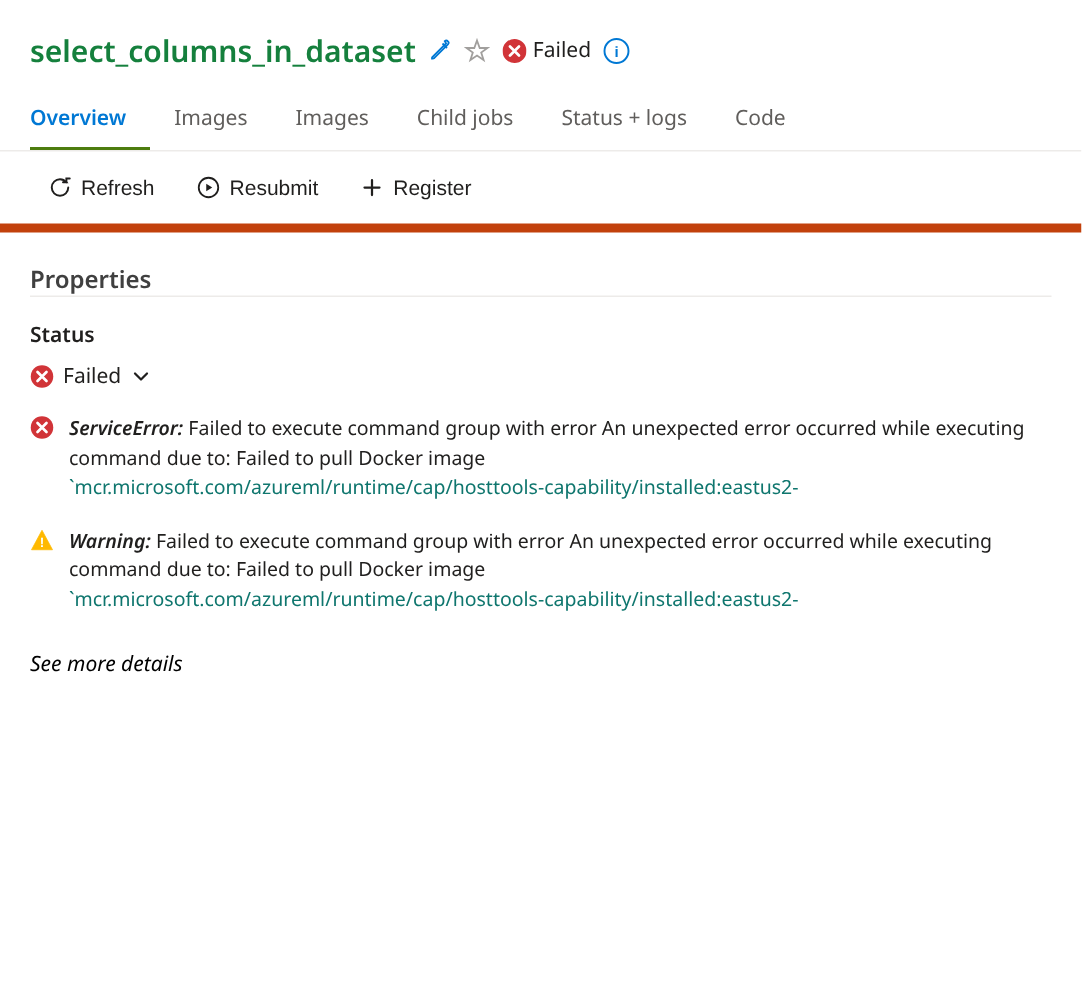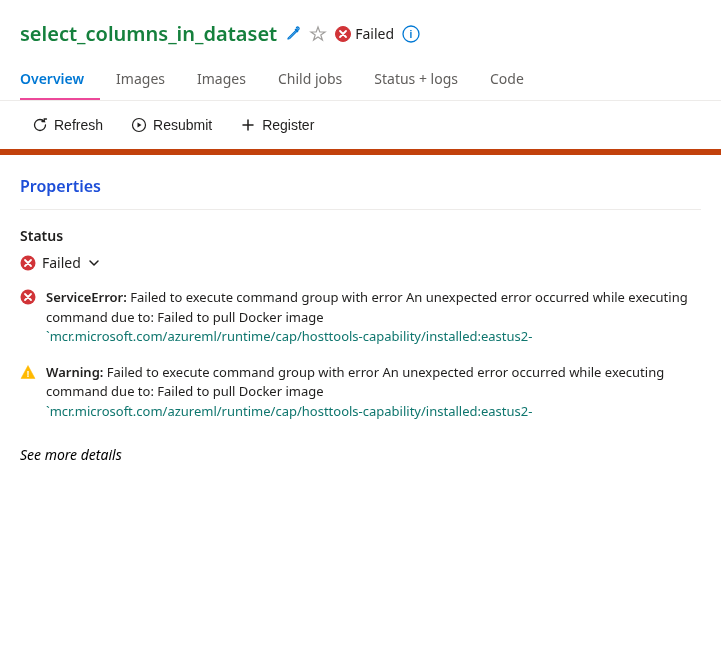--- a/index.html
+++ b/index.html
@@ -55,21 +55,21 @@
       color: #605e5c;
       border-bottom: 2px solid transparent;
       white-space: nowrap;
       user-select: none;
     }
     .tab:first-child {
       padding-left: 0;
     }
     .tab.active {
       color: #0078d4;
-      border-bottom: 2px solid #ec4899;
+      border-bottom: 2px solid #4d7c0f;
       font-weight: 600;
     }
 
     
     .toolbar {
       display: flex;
       padding: 10px 20px;
       gap: 4px;
       border-bottom: 6px solid #c2410c;
     }
@@ -90,22 +90,21 @@
       cursor: default;
     }
 
     
     .content {
       padding: 20px 20px;
     }
     .section-title {
       font-size: 16px;
       font-weight: 600;
-      color: #1d4ed8;
-      margin-bottom: 12px;
+      color: #404040;
     }
     .section-divider {
       border: none;
       border-top: 1px solid #edebe9;
       margin-bottom: 16px;
     }
 
     
     .status-label {
       font-size: 14px;
@@ -136,20 +135,21 @@
       flex-shrink: 0;
       margin-top: 1px;
     }
     .message-text {
       font-size: 13px;
       color: #201f1e;
       line-height: 1.5;
     }
     .message-text strong {
       font-weight: 600;
+      font-style: italic;
     }
     .message-text .truncated {
       color: #0f766e;
     }
 
     
     .see-more-link {
       color: #000000;
       font-size: 14px;
       cursor: pointer;

